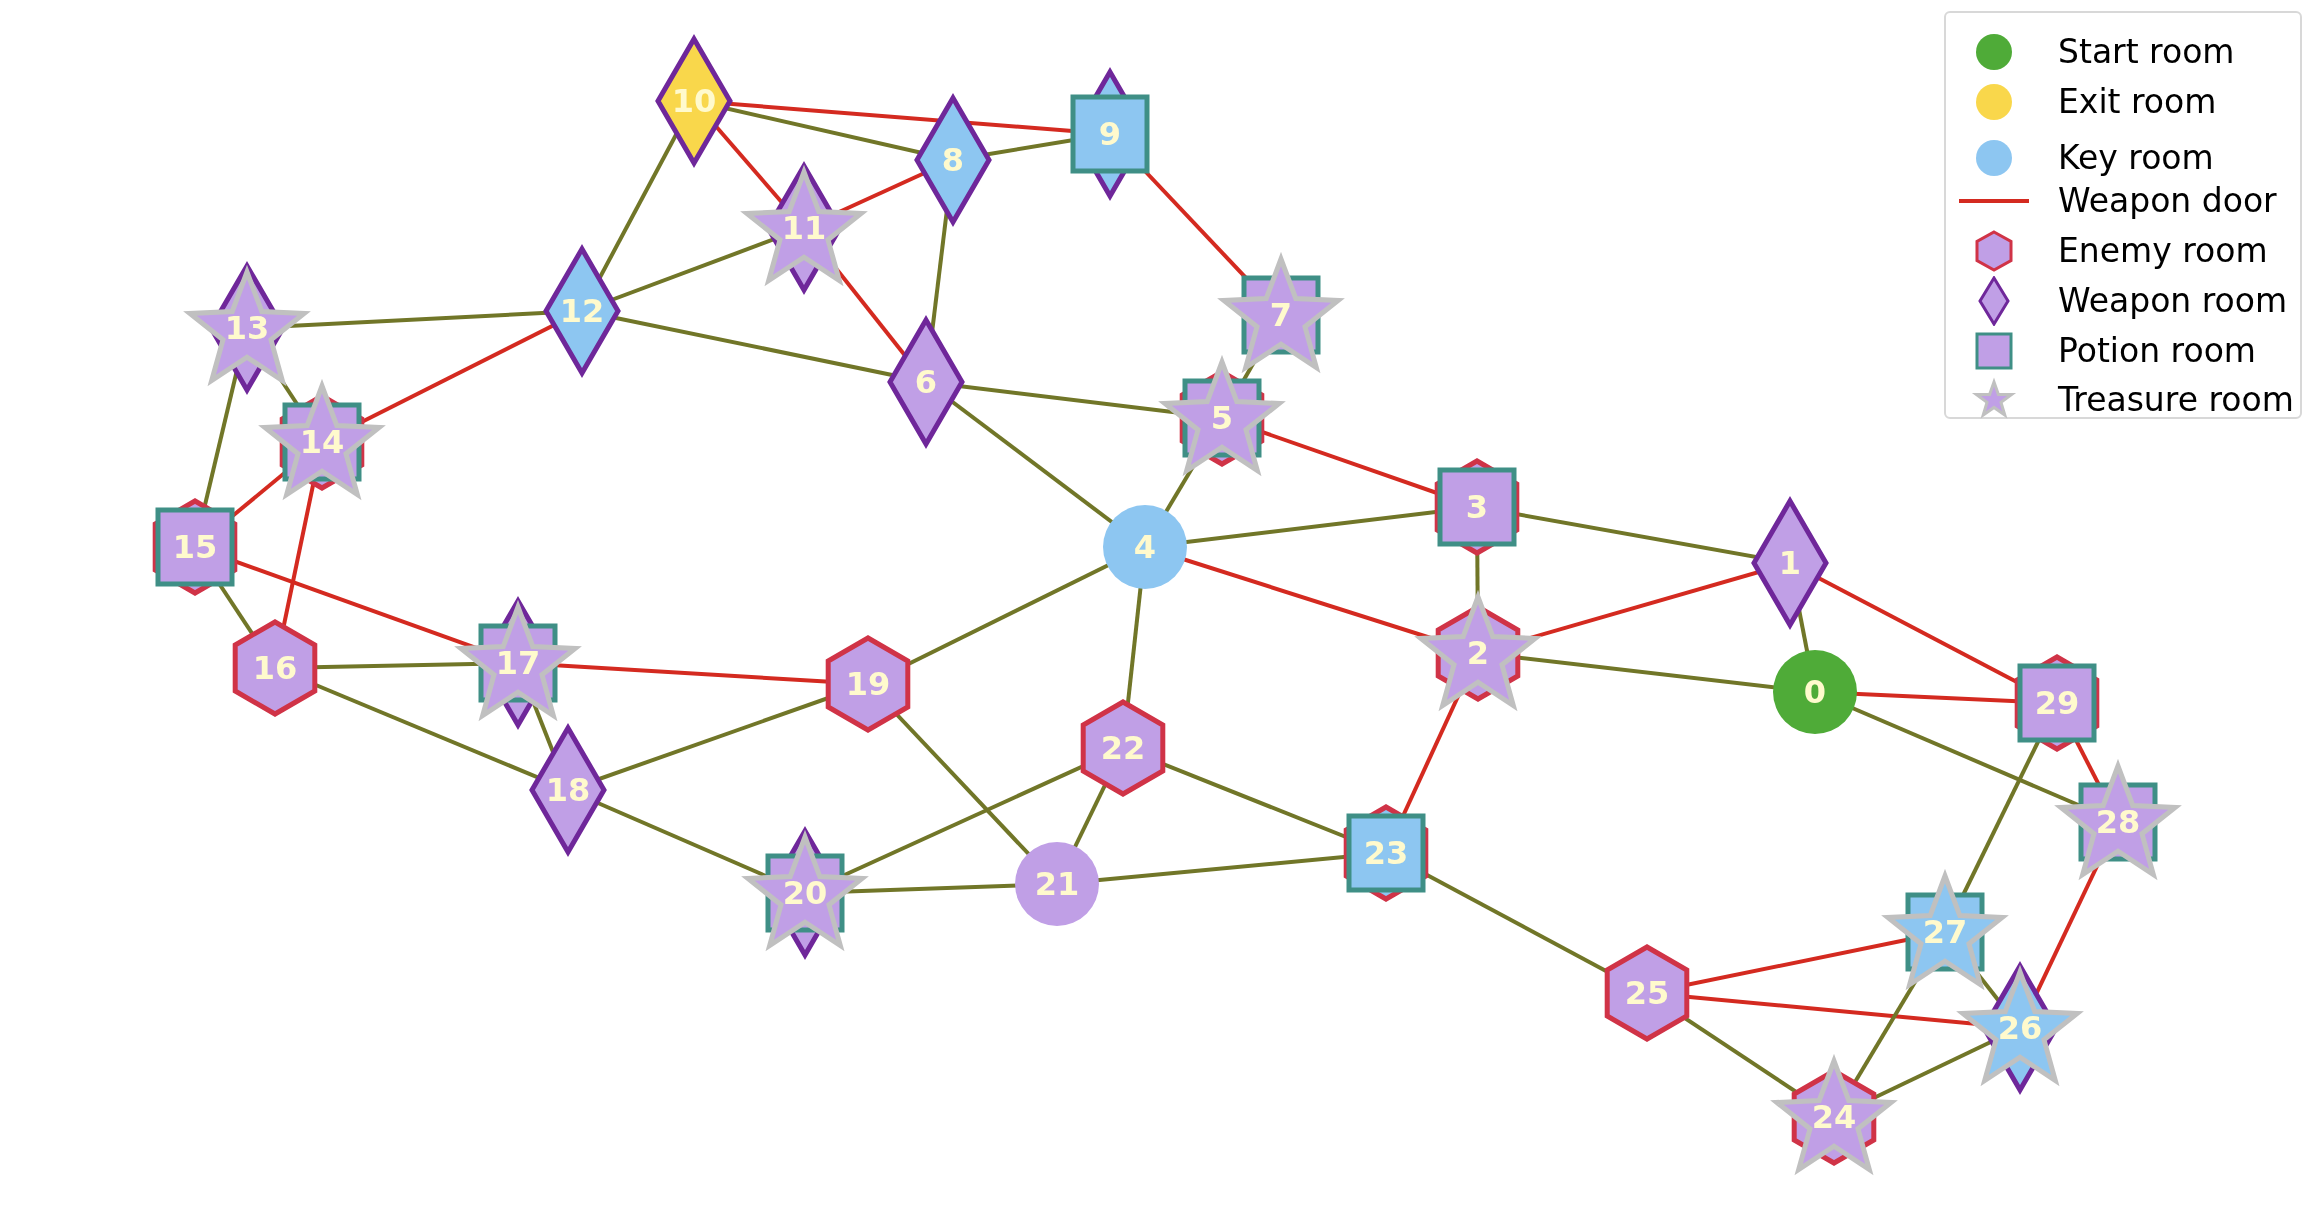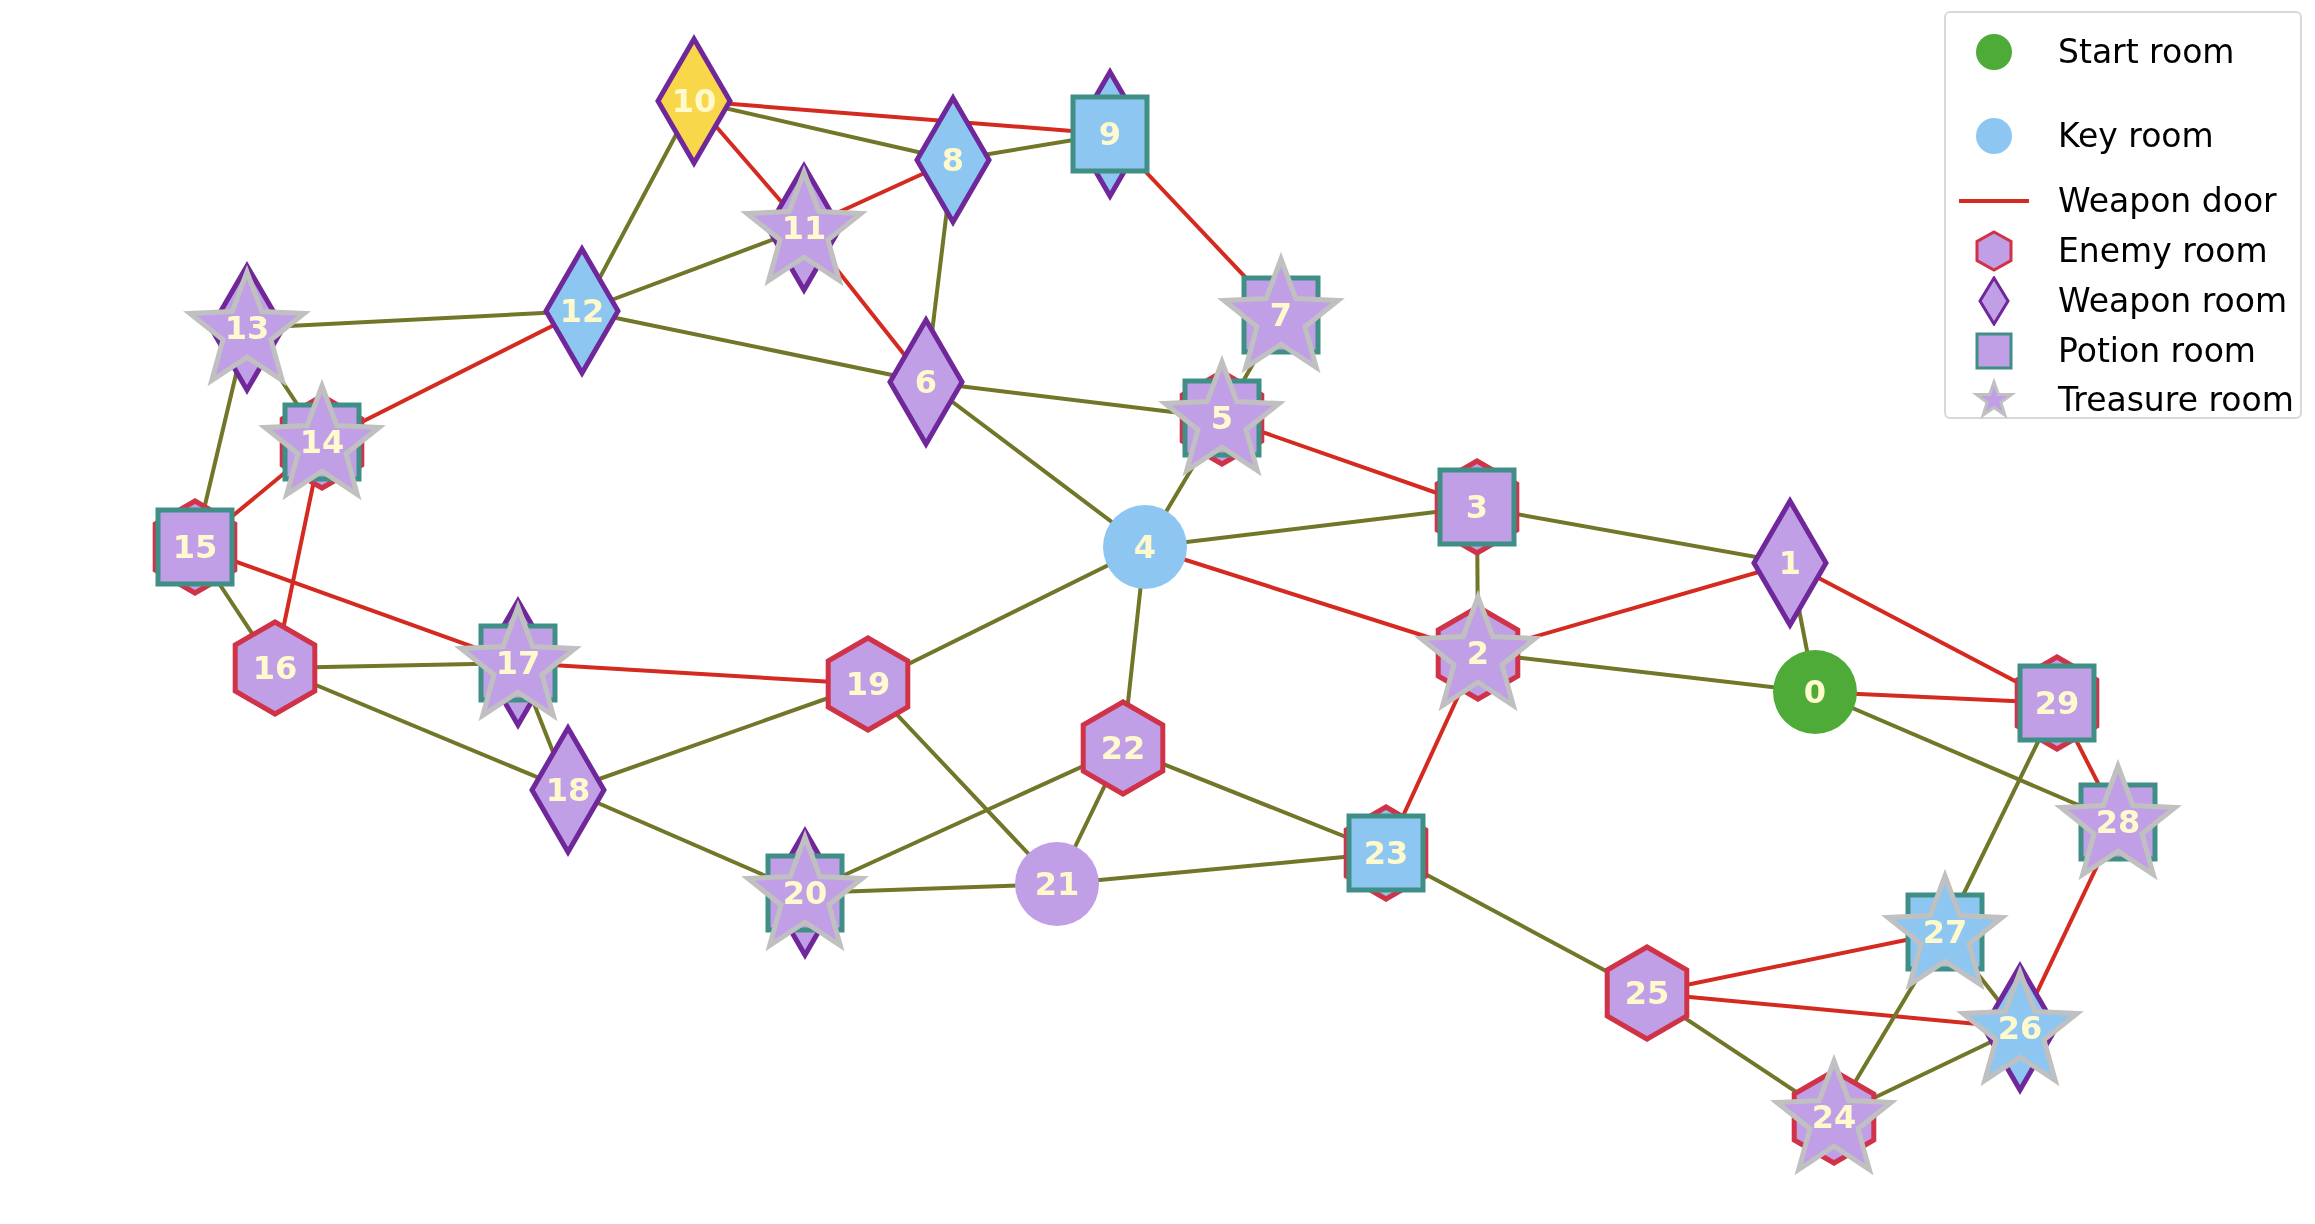--- a/index.html
+++ b/index.html
@@ -221,21 +221,27 @@
     </g>
 </svg>
 
 <div class="legend">
   <div class="legend-item" style="top:14px">
     <svg class="legend-swatch" viewBox="0 0 76 50">
         <circle cx="38" cy="25" r="18" fill="#4fab38"></circle>
       </svg>
     <span class="legend-label">Start room</span>
   </div>
-  <div class="legend-item" style="top:98px">
+  <div class="legend-item" style="top:64px">
+    <svg class="legend-swatch" viewBox="0 0 76 50">
+        <circle cx="38" cy="25" r="18" fill="#f9d74b"></circle>
+      </svg>
+    <span class="legend-label">Exit room</span>
+  </div>
+  <div class="legend-item" style="top:120px">
     <svg class="legend-swatch" viewBox="0 0 76 50">
         <circle cx="38" cy="25" r="18" fill="#8dc6f1"></circle>
       </svg>
     <span class="legend-label">Key room</span>
   </div>
   <div class="legend-item" style="top:163px">
     <svg class="legend-swatch" viewBox="0 0 76 50">
         <line x1="3" y1="25" x2="73" y2="25" stroke="#d42a20" stroke-width="4"></line>
       </svg>
     <span class="legend-label">Weapon door</span>

